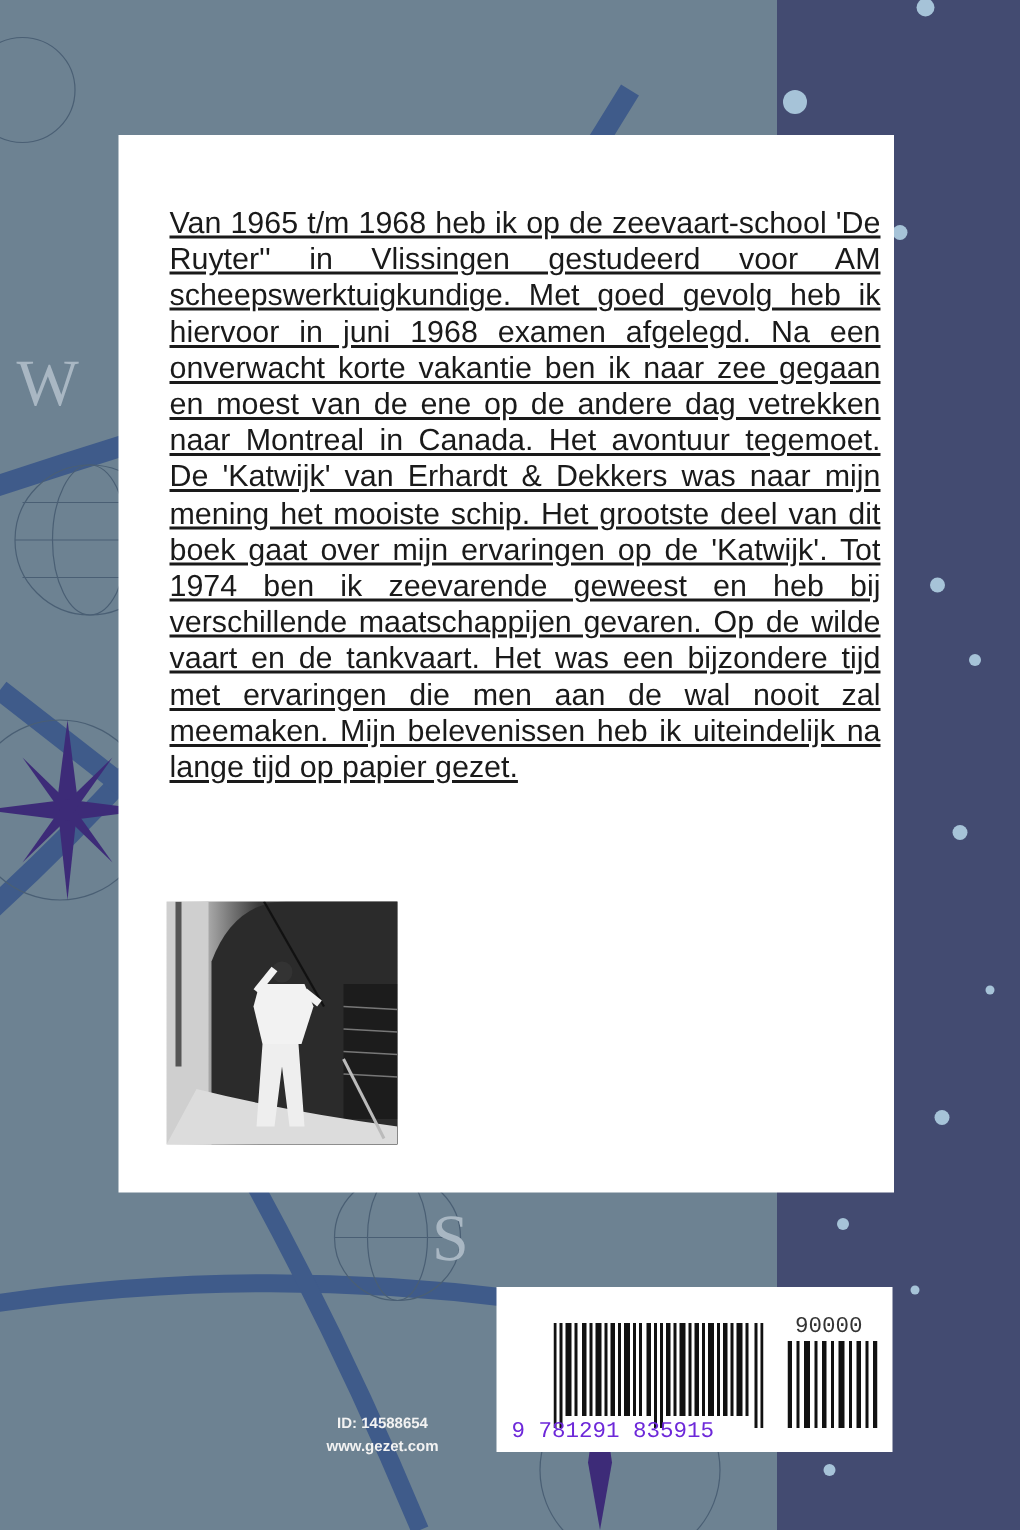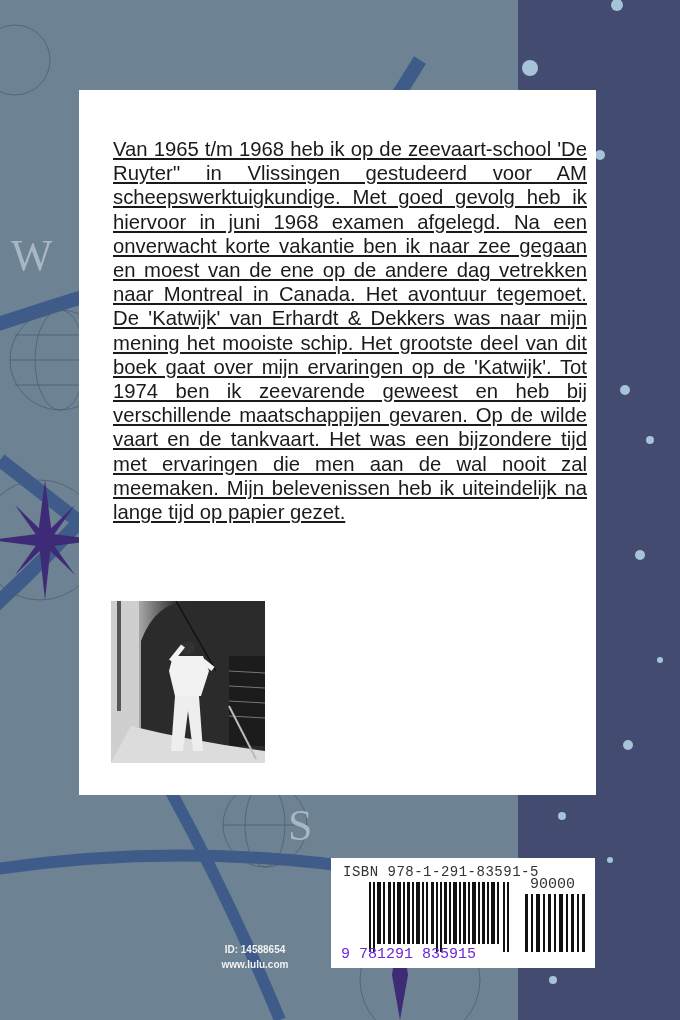--- a/index.html
+++ b/index.html
@@ -93,21 +93,20 @@
     <line x1="118" y1="105" x2="145" y2="158" stroke="#bbb" stroke-width="2"></line>
     <circle cx="77" cy="47" r="7" fill="#333"></circle>
     <path d="M62 55 L92 55 L98 70 L90 95 L64 95 L58 70 Z" fill="#f2f2f2"></path>
     <path d="M64 95 L88 95 L92 150 L82 150 L77 110 L72 150 L60 150 Z" fill="#eeeeee"></path>
     <line x1="60" y1="60" x2="72" y2="45" stroke="#f2f2f2" stroke-width="5"></line>
     <line x1="92" y1="60" x2="102" y2="68" stroke="#f2f2f2" stroke-width="5"></line>
   </svg>
 </div>
 
 <div class="barcode-box">
-  <div class="isbn-text">ISBN 978-1-291-83591-5</div>
   <div class="addon-text">90000</div>
   <svg class="bars" viewBox="0 0 140 70" preserveAspectRatio="none">
     <g fill="#111">
       <rect x="0" y="0" width="2" height="70"></rect>
         <rect x="4" y="0" width="2" height="70"></rect>
       <rect x="8" y="0" width="4" height="62"></rect>
         <rect x="14" y="0" width="2" height="62"></rect>
       <rect x="19" y="0" width="3" height="62"></rect>
         <rect x="24" y="0" width="2" height="62"></rect>
       <rect x="28" y="0" width="4" height="62"></rect>
@@ -149,14 +148,14 @@
       <rect x="46" y="0" width="3" height="58"></rect>
         <rect x="52" y="0" width="2" height="58"></rect>
       <rect x="57" y="0" width="3" height="58"></rect>
     </g>
   </svg>
   <div class="bar-digits">9 781291 835915</div>
 </div>
 
 <div class="lulu">
   <div>ID: 14588654</div>
-  <div>www.lulu.com</div>
+  <div>www.gezet.com</div>
 </div>
 
 </body></html>

